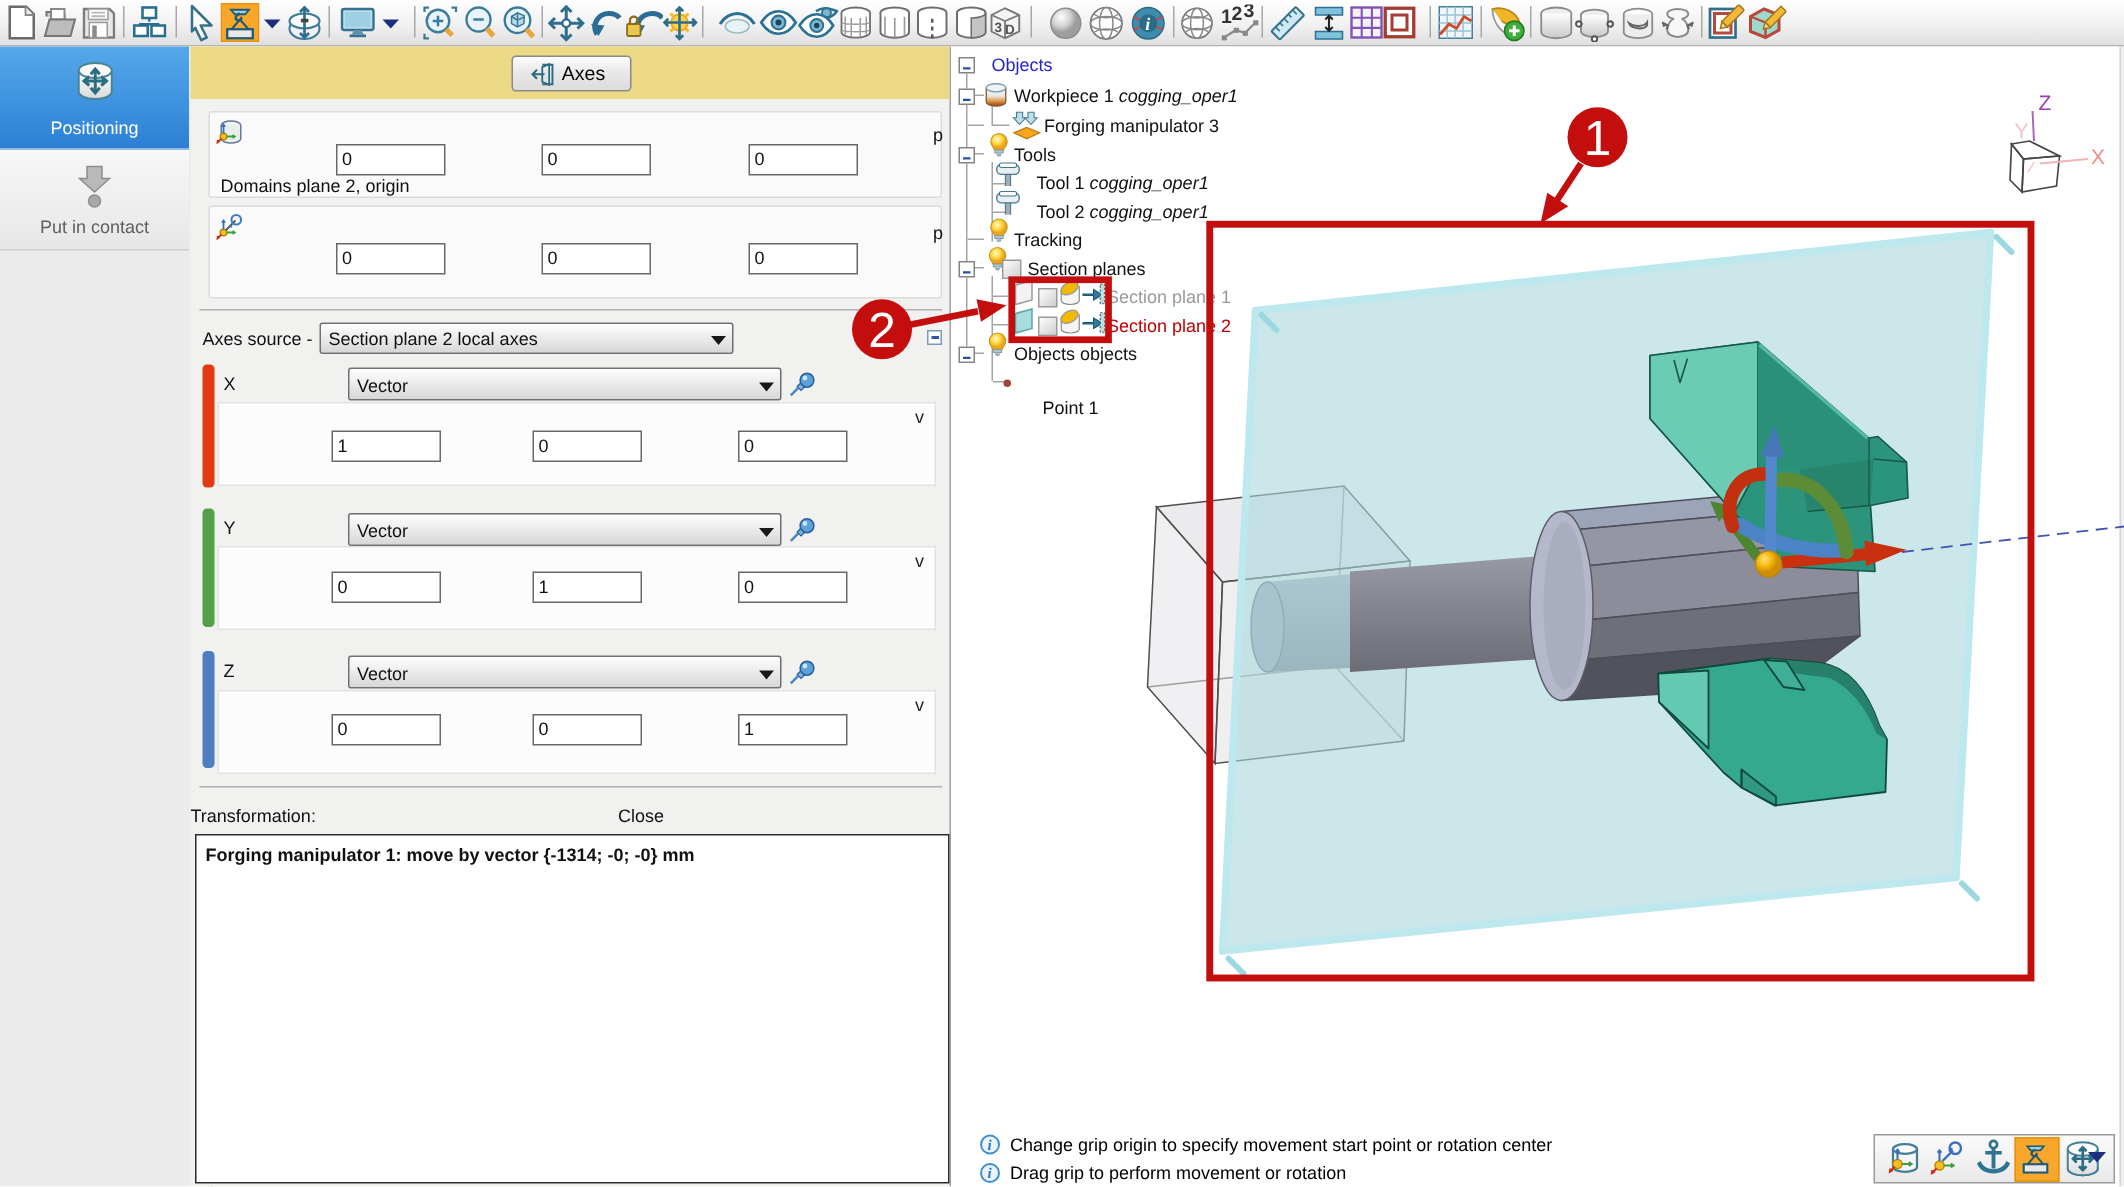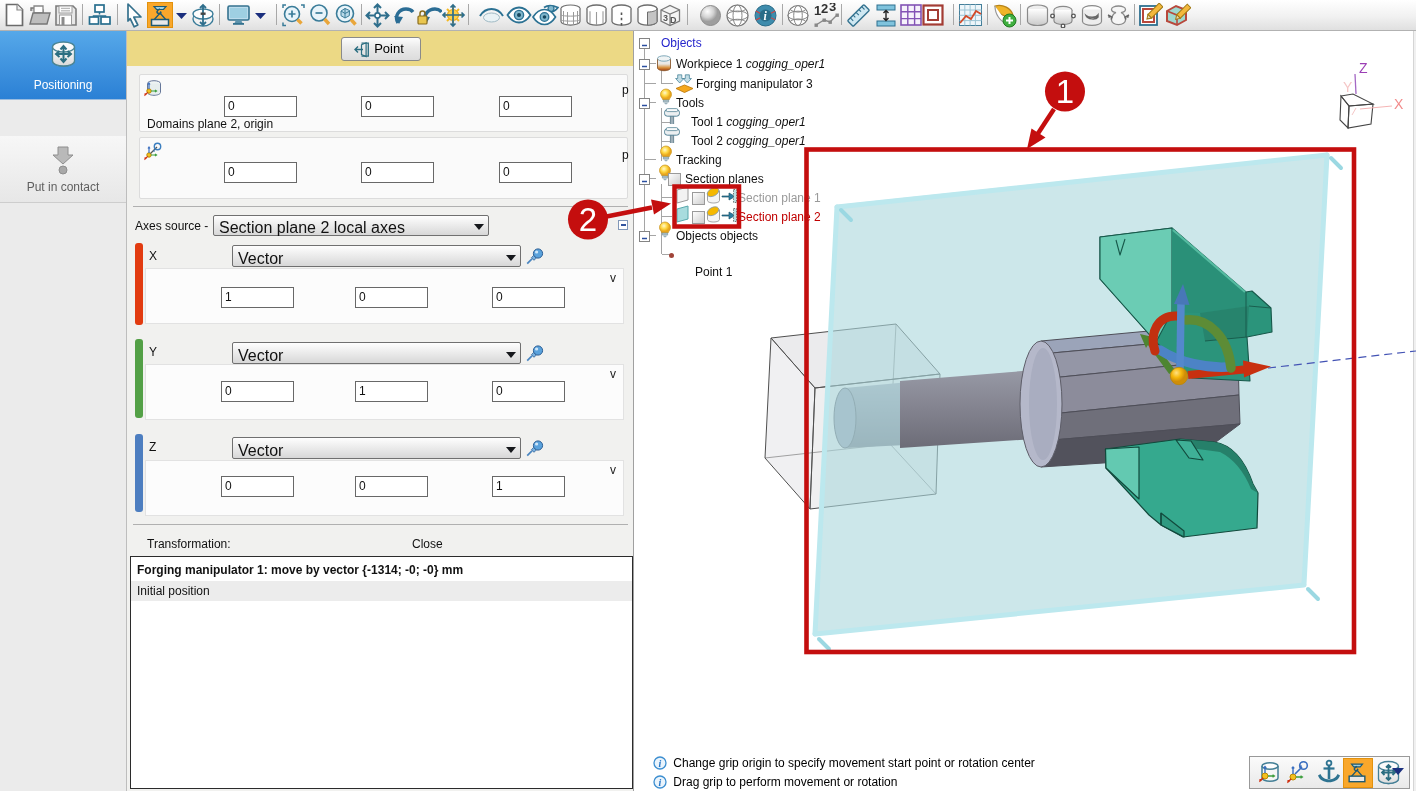--- a/index.html
+++ b/index.html
@@ -5,32 +5,32 @@
 html,body{margin:0;padding:0;}
 body{width:1416px;height:791px;overflow:hidden;position:relative;background:#fff;
   font-family:"Liberation Sans",sans-serif;font-size:12px;color:#111;}
 .abs{position:absolute;}
 
 #toolbar{position:absolute;left:0;top:0;width:1416px;height:30px;
   background:linear-gradient(#ffffff,#f1f1f1 55%,#e0e0e0);border-bottom:1px solid #b2b2b2;}
 #toolbar svg{position:absolute;top:3px;}
 .tsep{position:absolute;top:4px;width:1px;height:21px;background:#a8a8a8;}
 
-#sidebar{position:absolute;left:0;top:31px;width:126px;height:760px;background:#ebebeb;border-right:1px solid #bdbdbd;}
+#sidebar{position:absolute;left:0;top:31px;width:126px;height:760px;background:#ebebeb;border-right:1px solid #bdbdbd;padding-left:15px;}
 .sbtn{position:absolute;left:0;width:126px;text-align:center;font-size:12px;}
 #sb1{top:0;height:68px;background:linear-gradient(#56a8e9,#2b80d5);color:#fff;border-bottom:1px solid #9abce0;}
-#sb2{top:69px;height:66px;background:linear-gradient(#f7f7f7,#e7e7e7);color:#5f5f5f;border-bottom:1px solid #cdcdcd;margin-top:36px;}
+#sb2{top:69px;height:66px;background:linear-gradient(#f7f7f7,#e7e7e7);color:#5f5f5f;border-bottom:1px solid #cdcdcd;}
 #sb3{top:136px;height:69px;background:linear-gradient(#f7f7f7,#e7e7e7);color:#6b6b6b;border-bottom:1px solid #cdcdcd;}
 
 #panel{position:absolute;left:127px;top:31px;width:506px;height:760px;background:#f1f1ef;border-right:1px solid #a0a0a0;}
 #phead{position:absolute;left:0;top:0;width:506px;height:35px;background:#ecd985;}
 #closebtn{position:absolute;left:214px;top:6px;width:78px;height:22px;background:linear-gradient(#fdfdfd,#e9e9e9 45%,#dcdcdc);border:1px solid #8a8a8a;border-radius:3px;text-align:center;font-size:13px;line-height:22px;color:#000;}
 .grp{position:absolute;left:12px;width:487px;background:#fafafa;border:1px solid #dcdcdc;border-radius:2px;}
 .inp{position:absolute;height:19px;width:68px;background:#fff;border:1px solid #686868;font-size:12px;line-height:19px;padding-left:3px;}
-.drop{position:absolute;background:linear-gradient(#fefefe,#e3e3e3 70%,#d7d7d7);border:1px solid #707070;border-radius:2px;font-size:16px;}
+.drop{position:absolute;background:linear-gradient(#fefefe,#e3e3e3 70%,#d7d7d7);border:1px solid #707070;border-radius:2px;font-size:12px;}
 .drop .dtxt{position:absolute;left:5px;top:3px;}
 .drop .darr{position:absolute;right:4px;top:8px;width:0;height:0;border-left:5px solid transparent;border-right:5px solid transparent;border-top:6px solid #16181c;}
 .axbar{position:absolute;left:8px;width:8px;border-radius:3px;}
 .axbox{position:absolute;left:18px;width:477px;height:54px;background:#fcfcfc;border:1px solid #e2e2e2;}
 .sep{position:absolute;left:6px;width:495px;height:1px;background:#b0b0b0;}
 
 #tree{position:absolute;left:634px;top:31px;width:260px;height:260px;font-size:12px;z-index:6;}
 .trow{position:absolute;white-space:nowrap;}
 .ebox{position:absolute;width:9px;height:9px;background:#fff;border:1px solid #848484;}
 .tline{position:absolute;background:#a5a5a5;}
@@ -330,21 +330,21 @@
       </svg>
   <div style="position:absolute;left:0;width:126px;top:44px">Put in contact</div>
  </div>
 </div>
 <div id="panel">
 <div id="phead">
       <div id="closebtn"><svg style="position:absolute;left:11px;top:3px" width="18" height="17" viewBox="0 0 18 17">
           <path d="M8.5 2.2h6.8v13h-6.8" fill="none" stroke="#2c6e81" stroke-width="1.3"></path>
           <path d="M8.5 3.8l4.6-2v13.8l-4.6-2z" fill="none" stroke="#2c6e81" stroke-width="1.2"></path>
           <path d="M10 8.5H2.5M5 5.5l-3 3 3 3" fill="none" stroke="#2c6e81" stroke-width="1.4"></path>
-        </svg><span style="margin-left:16px">Point</span></div>
+        </svg><span style="margin-left:16px">Axes</span></div>
     </div>
 <div class="grp" style="top:43px;height:56px">
  <svg style="position:absolute;left:3px;top:3px" width="20" height="20" viewBox="0 0 20 20">
         <ellipse cx="11" cy="5.5" rx="6.5" ry="2.8" fill="#eef4f4" stroke="#679" stroke-width="1"></ellipse>
         <path d="M4.5 5.5v9c0 1.5 3 2.8 6.5 2.8s6.5-1.3 6.5-2.8v-9" fill="#e6eeee" stroke="#679" stroke-width="1"></path>
         <circle cx="6" cy="13" r="2.2" fill="#f4c020" stroke="#b98a00"></circle>
         <path d="M6 11V5M5 6.5L6 5l1 1.5" stroke="#3a6ebf" stroke-width="1.2" fill="none"></path>
         <path d="M8 13h5M12 12l1.5 1-1.5 1" stroke="#3f9f3f" stroke-width="1.2" fill="none"></path>
         <path d="M4.7 14.3L2 17M3.5 16l-1.5 1 .2-1.8" stroke="#d03010" stroke-width="1.2" fill="none"></path>
       </svg>
@@ -423,25 +423,24 @@
       <circle cx="11.6" cy="6" r="1.6" fill="#cfe6f8"></circle>
       <path d="M8.6 9.5l-2.2 2.2 2.6 2.6 2.2-2.2z" fill="#7ab2e0" stroke="#2a5d94" stroke-width="0.8"></path>
       <path d="M7 12.8L2.2 17.6" stroke="#4a86c0" stroke-width="1.7"></path>
     </svg>
 <div class="axbox" style="top:429px"></div>
 <div style="position:absolute;left:483px;top:432px;color:#222">v</div>
 <div class="inp" style="left:94px;top:445px">0</div>
 <div class="inp" style="left:228px;top:445px">0</div>
 <div class="inp" style="left:365px;top:445px">1</div>
 <div class="sep" style="top:493px"></div>
-<div style="position:absolute;left:20px;top:506px">Transformation:</div>
+<div style="position:absolute;left:0;top:506px">Transformation:</div>
 <div style="position:absolute;left:285px;top:506px">Close</div>
 <div style="position:absolute;left:3px;top:525px;width:501px;height:231px;background:#fff;border:1px solid #2b2b2b;">
  <div style="position:absolute;left:6px;top:6px;font-weight:bold">Forging manipulator 1: move by vector {-1314; -0; -0} mm</div>
- <div style="position:absolute;left:0;top:24px;width:501px;height:20px;background:#ececec"><span style="margin-left:6px;line-height:20px;display:inline-block">Initial position</span></div>
 </div>
 </div>
 <div id="vp"></div>
 <svg id="scene" class="abs" style="left:0;top:0;z-index:5;pointer-events:none" width="1416" height="791" viewBox="0 0 1416 791">
 <defs>
 <linearGradient id="thin" x1="0" y1="0" x2="0" y2="1">
         <stop offset="0" stop-color="#b7bbc6"></stop>
         <stop offset="0.55" stop-color="#9a9ca9"></stop>
         <stop offset="1" stop-color="#83838f"></stop>
       </linearGradient>

